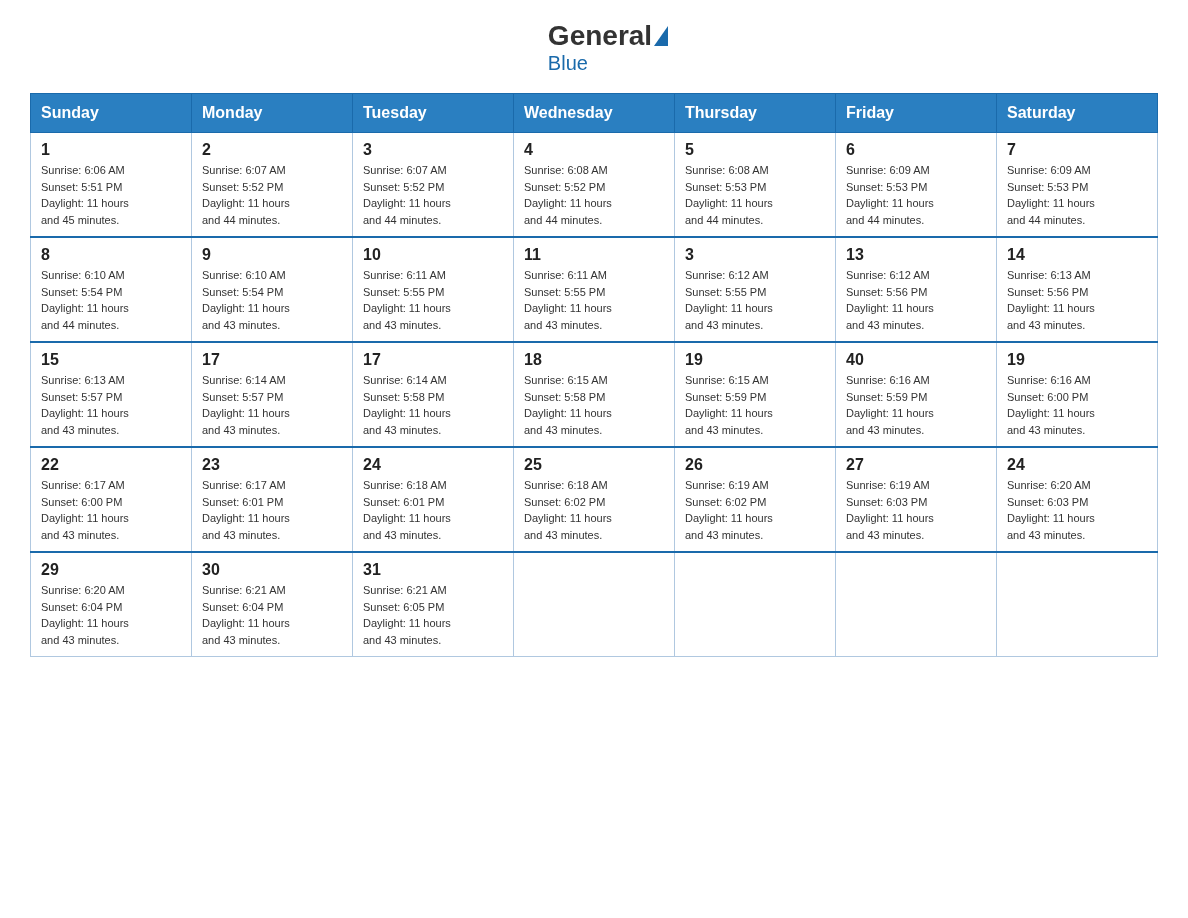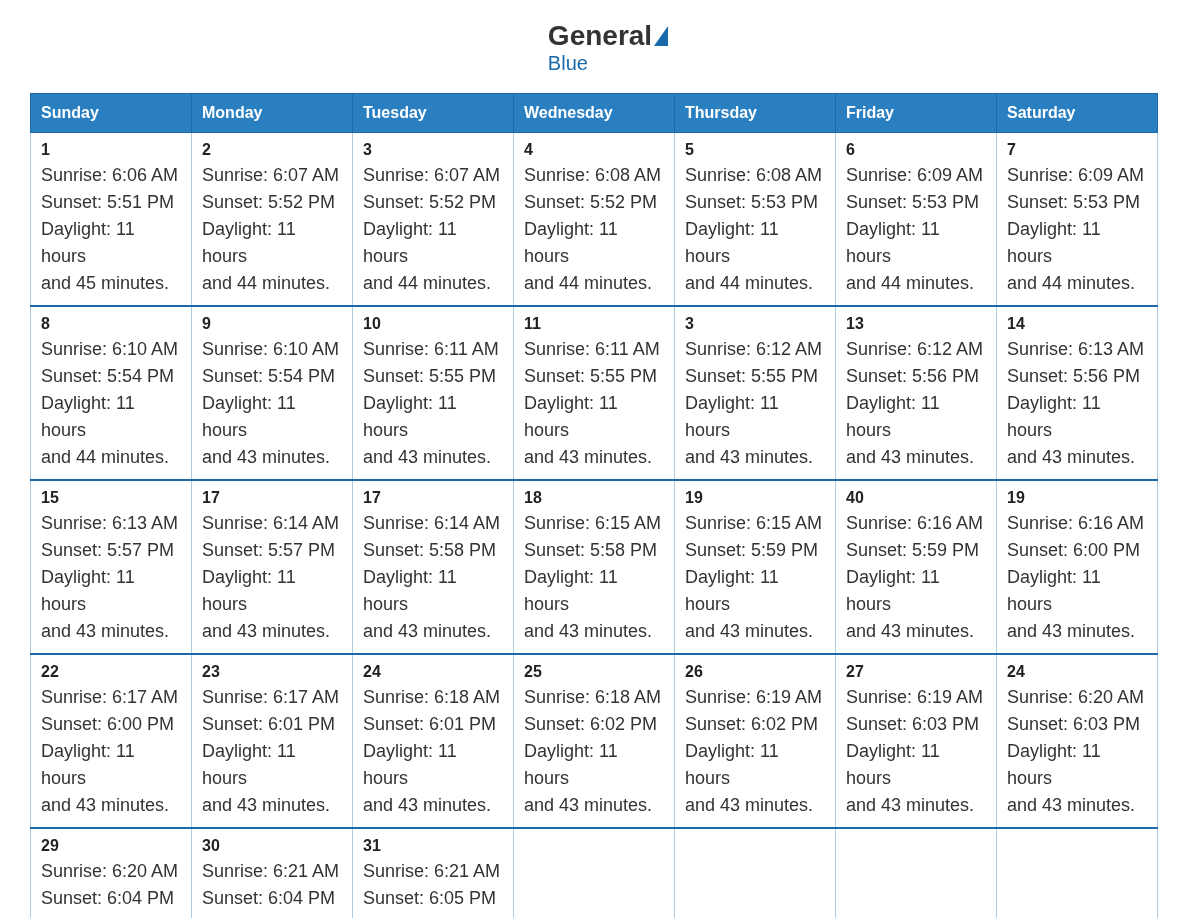--- a/index.html
+++ b/index.html
@@ -80,21 +80,21 @@
       width: 14.28%;
       min-height: 90px;
     }
     .day-number {
       font-size: 16px;
       font-weight: bold;
       color: #222;
       margin-bottom: 3px;
     }
     .day-info {
-      font-size: 18px;
+      font-size: 11px;
       color: #333;
       line-height: 1.5;
     }
     .empty-cell {
       background: #fff;
     }
     .row-divider td {
       border-top: 2px solid #1a6aab;
     }
   </style>

